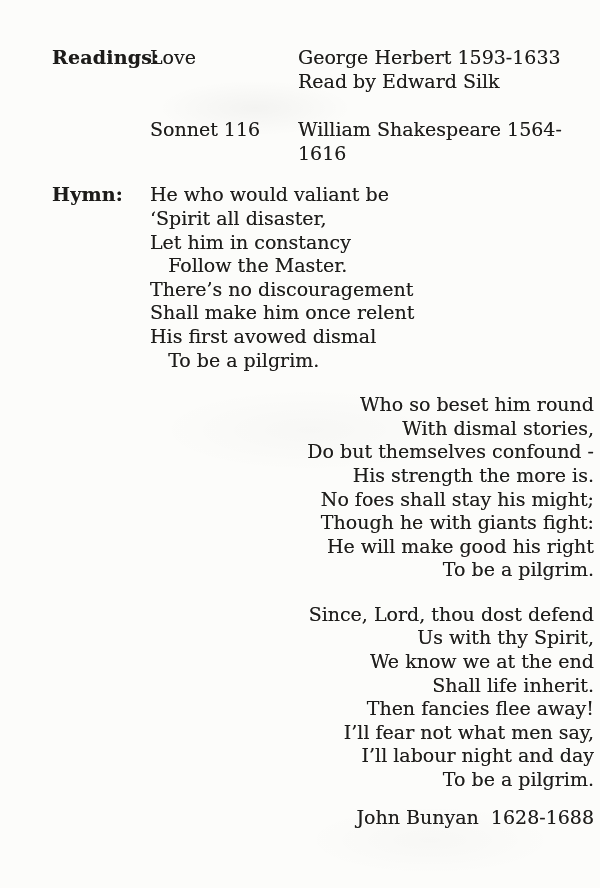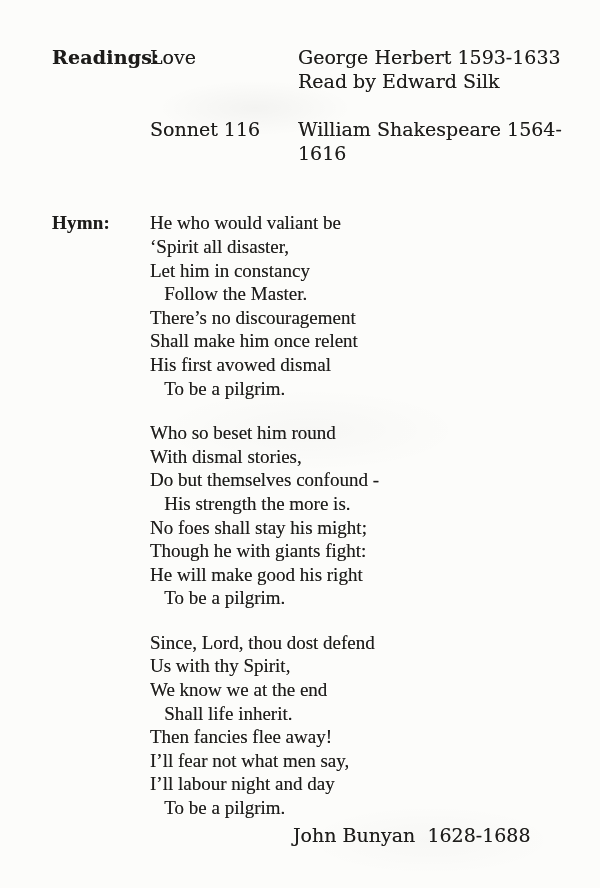--- a/index.html
+++ b/index.html
@@ -16,31 +16,32 @@
     font-size: 19px;
     line-height: 23.6px;
     color: #1d1c1a;
     text-shadow: 0 0 0.5px rgba(29,28,26,0.55); 
   }
   .page { padding: 46px 6px 0 52px; }
 
   .row { display: grid; }
   .readings-row { grid-template-columns: 98px 148px 1fr; }
   .readings-row.second { margin-top: 25px; }
-  .hymn-row { grid-template-columns: 98px 1fr; margin-top: 46px; font-family: Liberation Serif, serif; }
+  .hymn-row { grid-template-columns: 98px 1fr; margin-top: 18px; }
 
   .label { font-weight: bold; letter-spacing: 0.2px; }
 
-  .stanza + .stanza { margin-top: 21px; }
+  .stanza + .stanza { margin-top: 21px; text-align: right; }
   .line { white-space: pre-wrap; } 
 
   .attribution {
     margin-left: 241px;
-    margin-top: 4px;
+    margin-top: 14px;
     white-space: pre;
+    text-align: right;
   }
 </style>
 </head>
 <body>
 
 <div class="page">
 
   <div class="row readings-row">
     <div class="label">Readings:</div>
     <div class="title">Love</div>

